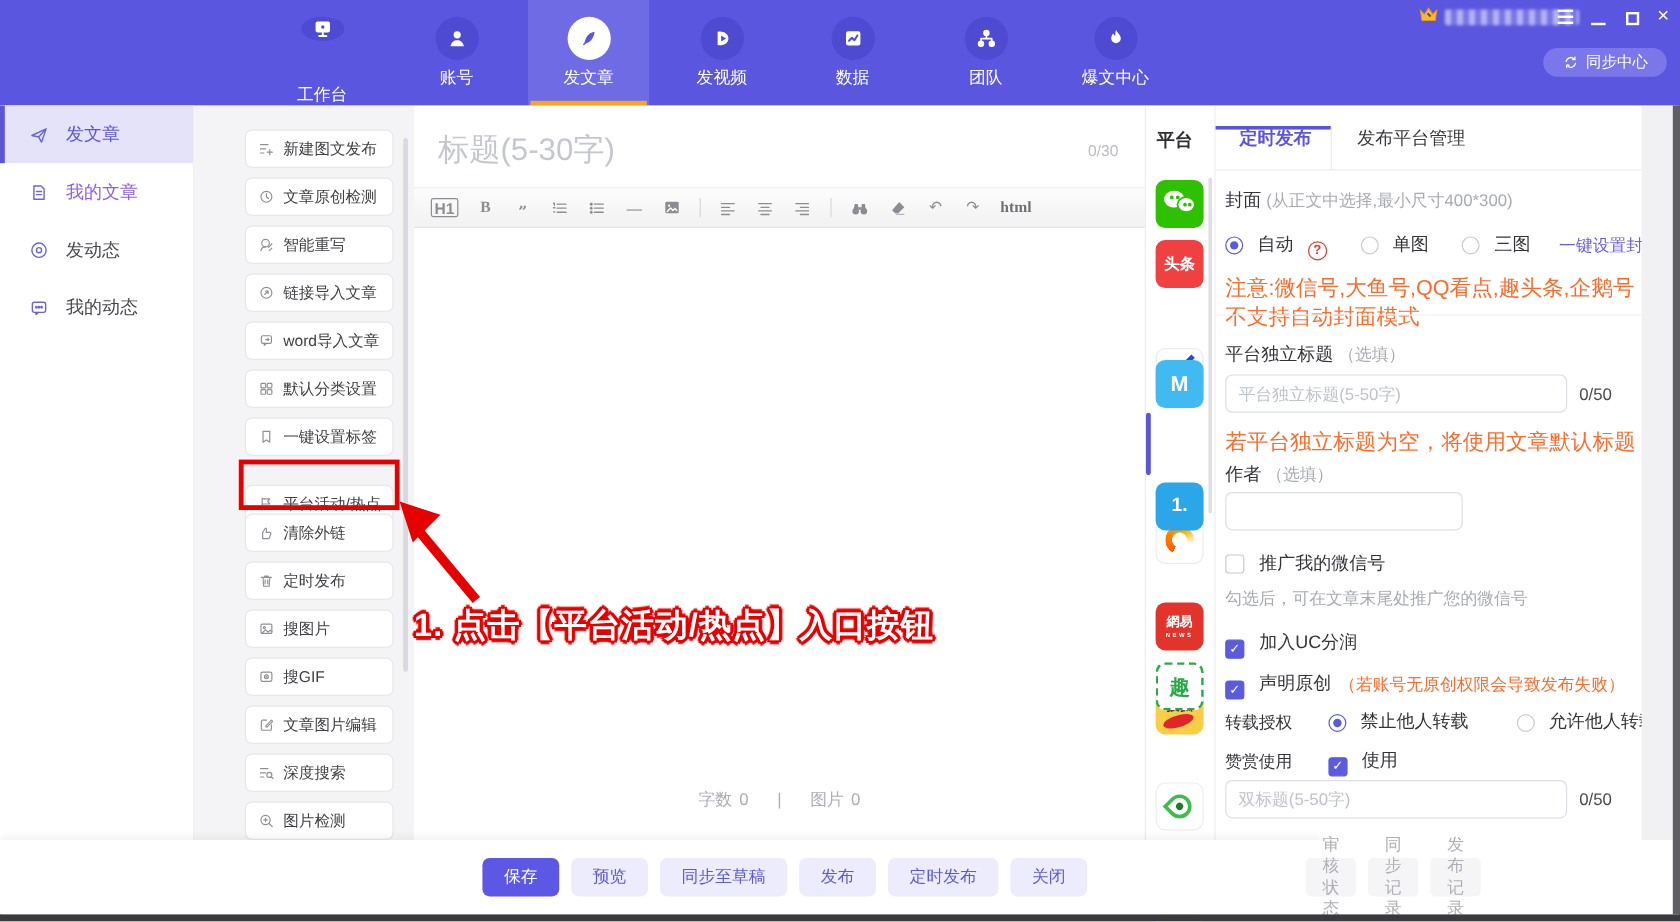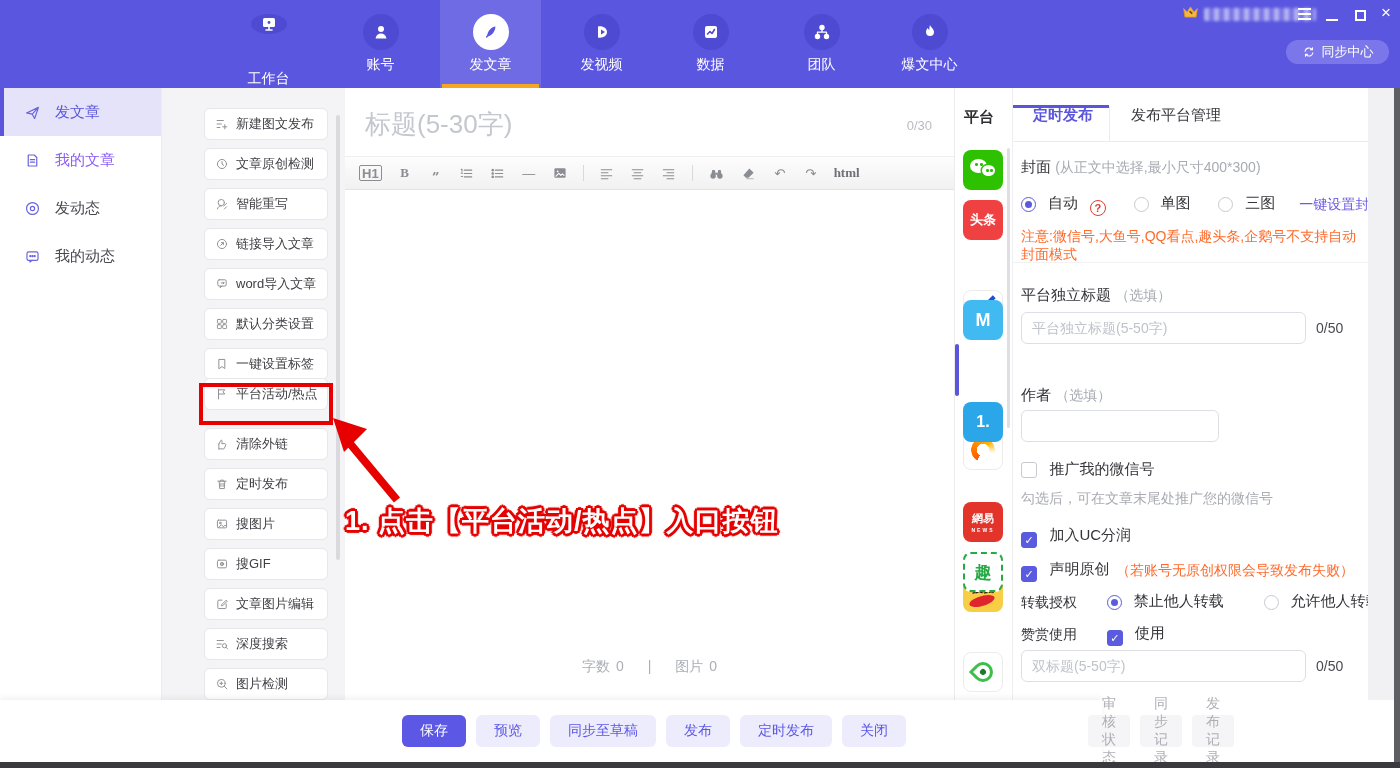--- a/index.html
+++ b/index.html
@@ -109,21 +109,21 @@
   .panel { position:absolute; left:1012px; top:88px; width:356px; height:612px; background:#fff; border-left:1px solid #efeff1; }
   .tabs { position:absolute; left:0; top:0; width:100%; height:54px; border-bottom:1px solid #ececee; }
   .tab { position:absolute; top:18px; font-size:15px; cursor:pointer; color:#3a3a3f; }
   .tab.active { color:#5b55dc; font-weight:bold; }
   .tab-accent { position:absolute; left:0; top:17px; width:96px; height:3px; background:#5b55dc; }
   .tab-divider { position:absolute; left:96px; top:18px; width:1px; height:36px; background:#ececee; }
 
   .panel .row-label { position:absolute; left:8px; font-size:15px; color:#33333a; }
   .opt-gray { color:#a8abb2; }
   .orange { color:#ff6a2b; }
-  .panel .note { position:absolute; left:8px; font-size:14px; }
+  .panel .note { position:absolute; left:8px; font-size:18px; }
   .divider { position:absolute; left:0; width:100%; height:1px; background:#f2f2f3; }
 
   .radio { display:inline-block; width:15px; height:15px; border-radius:50%; border:1.5px solid #c8cacf; background:#fff; vertical-align:-3px; position:relative; cursor:pointer; }
   .radio.sel { border-color:#5b5be0; }
   .radio.sel::after { content:""; position:absolute; left:3px; top:3px; width:7px; height:7px; border-radius:50%; background:#5b5be0; }
   .check { display:inline-block; width:16px; height:16px; border-radius:3px; border:1.5px solid #c8cacf; background:#fff; vertical-align:-3px; cursor:pointer;
       color:#fff; font-size:11px; line-height:14px; text-align:center; }
   .check.on { background:#5b5be0; border-color:#5b5be0; }
   .check.on::after { content:"✓"; }
   .help { display:inline-block; width:16px; height:16px; border-radius:50%; border:1.5px solid #e23b30; color:#e23b30; font-size:11px; font-weight:bold;
@@ -330,21 +330,21 @@
           <rect x="11" y="11" width="5.5" height="5.5" rx="1"></rect>
         </svg>
       <span>默认分类设置</span>
     </div>
     <div class="tool-btn" style="top:260px;">
       <svg class="ln" width="14" height="14" viewBox="0 0 20 20">
           <path d="M6 3.5h8V16.5l-4-2.8-4 2.8Z"></path>
         </svg>
       <span>一键设置标签</span>
     </div>
-    <div class="tool-btn" style="top:290px;">
+    <div class="tool-btn" style="top:316px;">
       <svg class="ln" width="14" height="14" viewBox="0 0 20 20">
           <path d="M5 3v14M5 4h9l-2.5 3L14 10H5"></path>
         </svg>
       <span>平台活动/热点</span>
     </div>
     <div class="tool-btn" style="top:340px;">
       <svg class="ln" width="14" height="14" viewBox="0 0 20 20">
           <path d="M5.5 9.5V17M5.5 10l3.2-5.5c1 0 1.7.8 1.4 2L9.7 9.5h4.3c1 0 1.6 1 1.2 2l-1.6 4.4c-.2.6-.8 1.1-1.5 1.1H5.5"></path>
         </svg>
       <span>清除外链</span>
@@ -546,20 +546,21 @@
     </div>
     <div class="note orange" style="top:140px; width:345px;">注意:微信号,大鱼号,QQ看点,趣头条,企鹅号不支持自动封面模式</div>
     <div class="divider" style="top:174px;"></div>
 
     <div class="row-label" style="top:198px;">
       <span>平台独立标题</span>
       <span class="opt-gray" style="font-size:14px;">（选填）</span>
     </div>
     <input class="field" style="top: 224px; width: 285px;" placeholder="平台独立标题(5-50字)">
     <span class="counter-dark" style="left:303px; top:232px;">0/50</span>
+    <div class="note orange" style="top:268px;">若平台独立标题为空，将使用文章默认标题</div>
 
     <div class="row-label" style="top:298px;">
       <span>作者</span>
       <span class="opt-gray" style="font-size:14px;">（选填）</span>
     </div>
     <input class="field" style="top: 322px; width: 198px;" value="">
 
     <div style="position:absolute; left:8px; top:372px;">
       <span class="check"></span>
       <span class="inline-label">推广我的微信号</span>

